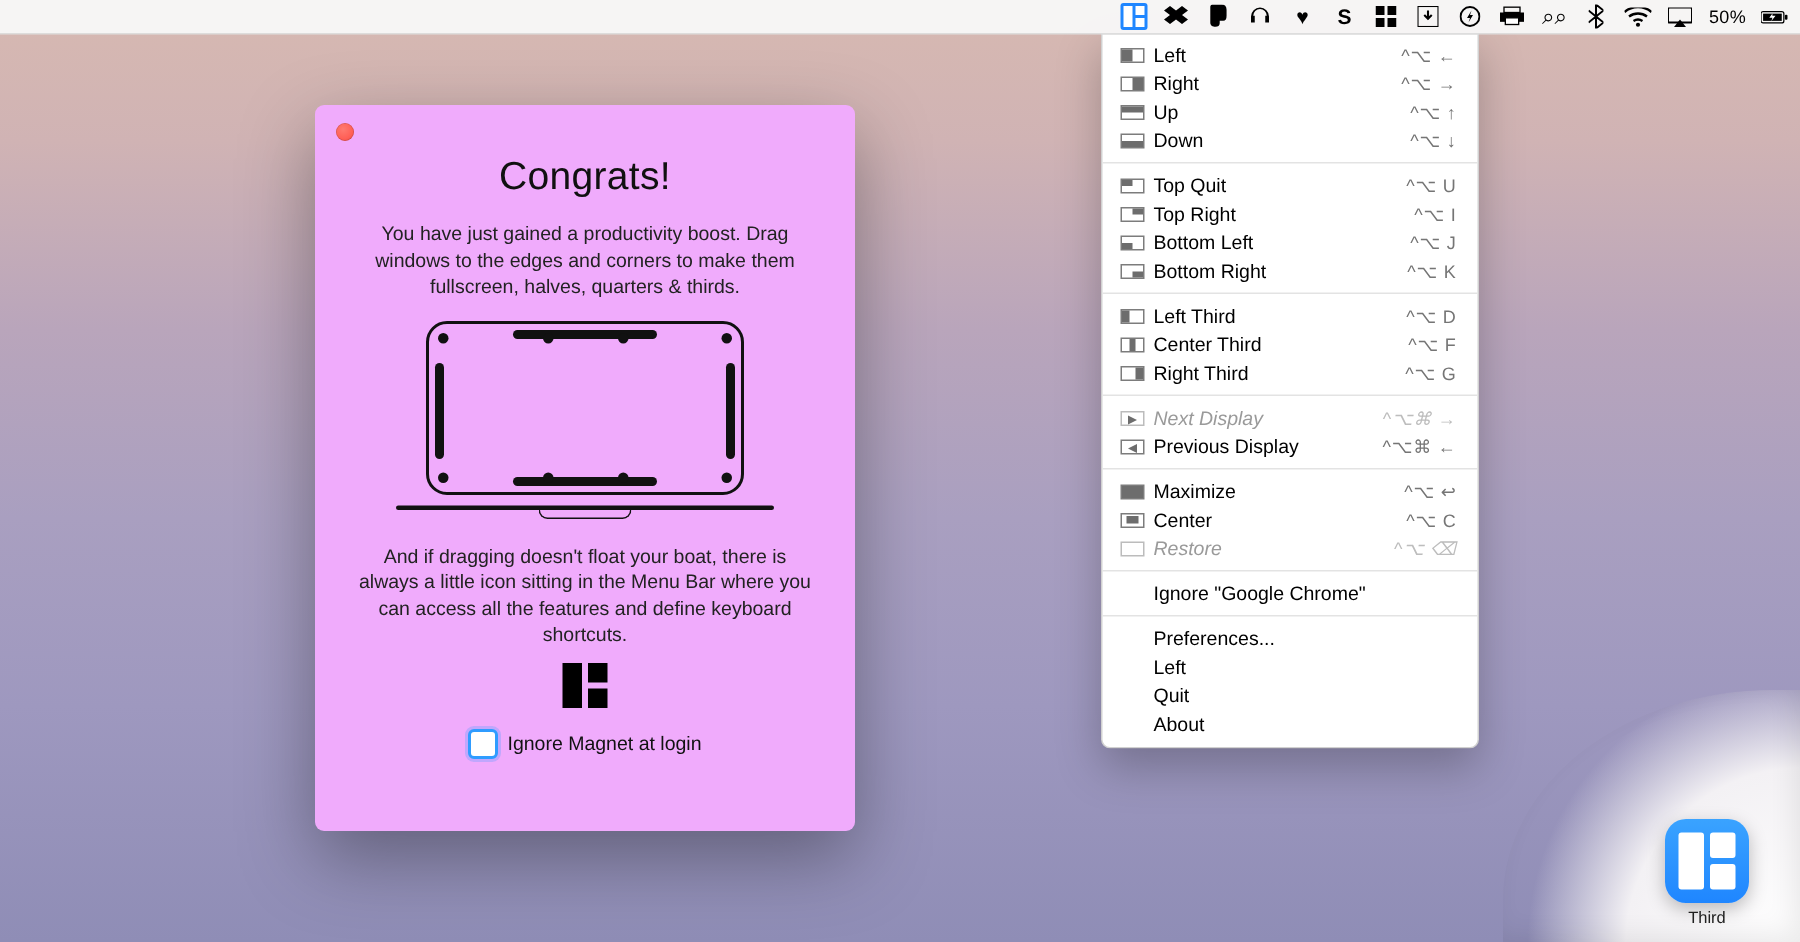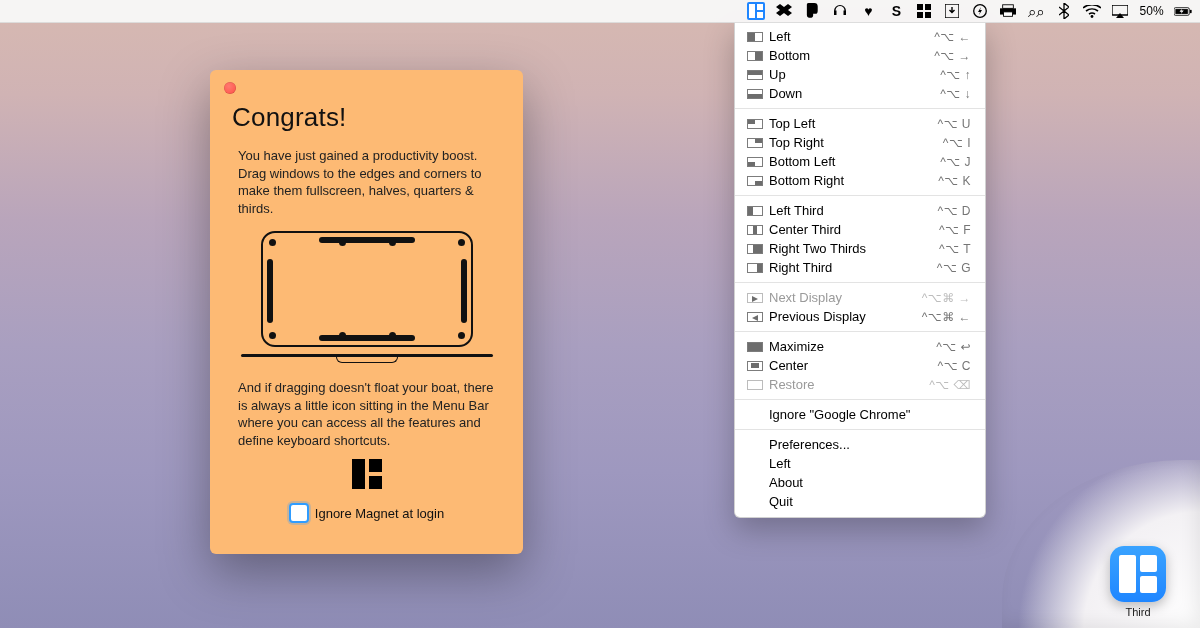--- a/index.html
+++ b/index.html
@@ -84,21 +84,21 @@
     z-index: 40;
   }
   .dropdown .row {
     display: flex;
     align-items: center;
     height: 19px;
     padding: 0 14px 0 12px;
     color: #000;
     white-space: nowrap;
   }
-  .dropdown .row.disabled { color: #9a9a9a; }
+  .dropdown .row.disabled { color: #9a9a9a; font-style: italic; }
   .dropdown .row .ricon {
     width: 22px; display:inline-flex; align-items:center; justify-content:flex-start;
   }
   .dropdown .row .rlabel { flex: 1; }
   .dropdown .row .rshort { color:#757575; font-size:12px; letter-spacing:.5px; font-family:"Lucida Grande","Helvetica Neue",sans-serif; }
   .dropdown .row.disabled .rshort { color:#bdbdbd; }
   .dropdown hr {
     border: none; border-top: 1px solid #e3e3e3;
     margin: 5px 0;
   }
@@ -133,28 +133,28 @@
   }
   .thumb.arrow-r::after { left:4px; border-left:6px solid #6d6d6d; }
   .thumb.arrow-l::after { right:4px; border-right:6px solid #6d6d6d; }
   .thumb.none { border-color:#bcbcbc; }
   .thumb.none .fill { background:#cfcfcf; }
 
   
   .modal {
     position: absolute;
     top: 70px; left: 210px;
-    width: 313px; height: 484px;
-    background: #fdba74;
+    width: 360px; height: 484px;
+    background: #f0abfc;
     border-radius: 6px;
     box-shadow: 0 18px 50px rgba(0,0,0,0.35);
     z-index: 30;
     padding: 14px 22px 18px 22px;
     box-sizing: border-box;
-    text-align: left;
+    text-align: center;
     color: #111;
   }
   .modal .traffic {
     position: absolute;
     top: 12px; left: 14px;
     width: 12px; height: 12px; border-radius: 50%;
     background: radial-gradient(circle at 40% 35%, #ff7a70, #ff5f56 60%, #e0443e);
     box-shadow: inset 0 0 0 .5px rgba(0,0,0,.15);
   }
   .modal h1 { font-size: 26px; font-weight: 400; margin: 18px 0 14px; letter-spacing:.2px;}
@@ -320,21 +320,21 @@
       </span>
       <span class="rlabel">Left</span>
       <span class="rshort">^⌥ ←</span>
     </div>
     <div class="row">
       <span class="ricon">
         <span class="thumb half-right">
           <span class="fill"></span>
         </span>
       </span>
-      <span class="rlabel">Bottom</span>
+      <span class="rlabel">Right</span>
       <span class="rshort">^⌥ →</span>
     </div>
     <div class="row">
       <span class="ricon">
         <span class="thumb half-top">
           <span class="fill"></span>
         </span>
       </span>
       <span class="rlabel">Up</span>
       <span class="rshort">^⌥ ↑</span>
@@ -348,21 +348,21 @@
       <span class="rlabel">Down</span>
       <span class="rshort">^⌥ ↓</span>
     </div>
     <hr>
     <div class="row">
       <span class="ricon">
         <span class="thumb q-tl">
           <span class="fill"></span>
         </span>
       </span>
-      <span class="rlabel">Top Left</span>
+      <span class="rlabel">Top Quit</span>
       <span class="rshort">^⌥ U</span>
     </div>
     <div class="row">
       <span class="ricon">
         <span class="thumb q-tr">
           <span class="fill"></span>
         </span>
       </span>
       <span class="rlabel">Top Right</span>
       <span class="rshort">^⌥ I</span>
@@ -399,29 +399,20 @@
       <span class="ricon">
         <span class="thumb t-2">
           <span class="fill"></span>
         </span>
       </span>
       <span class="rlabel">Center Third</span>
       <span class="rshort">^⌥ F</span>
     </div>
     <div class="row">
       <span class="ricon">
-        <span class="thumb t-23">
-          <span class="fill"></span>
-        </span>
-      </span>
-      <span class="rlabel">Right Two Thirds</span>
-      <span class="rshort">^⌥ T</span>
-    </div>
-    <div class="row">
-      <span class="ricon">
         <span class="thumb t-3">
           <span class="fill"></span>
         </span>
       </span>
       <span class="rlabel">Right Third</span>
       <span class="rshort">^⌥ G</span>
     </div>
     <hr>
     <div class="row disabled">
       <span class="ricon">
@@ -478,25 +469,25 @@
     <div class="row">
       <span class="ricon"></span>
       <span class="rlabel">Preferences...</span>
     </div>
     <div class="row">
       <span class="ricon"></span>
       <span class="rlabel">Left</span>
     </div>
     <div class="row">
       <span class="ricon"></span>
+      <span class="rlabel">Quit</span>
+    </div>
+    <div class="row">
+      <span class="ricon"></span>
       <span class="rlabel">About</span>
-    </div>
-    <div class="row">
-      <span class="ricon"></span>
-      <span class="rlabel">Quit</span>
     </div>
   </div>
 
 <div class="modal">
   <div class="traffic"></div>
   <h1>Congrats!</h1>
   <p>You have just gained a productivity boost. Drag windows to the edges and corners to make them fullscreen, halves, quarters &amp; thirds.</p>
 
   <div class="laptop">
     <div class="screen"></div>

